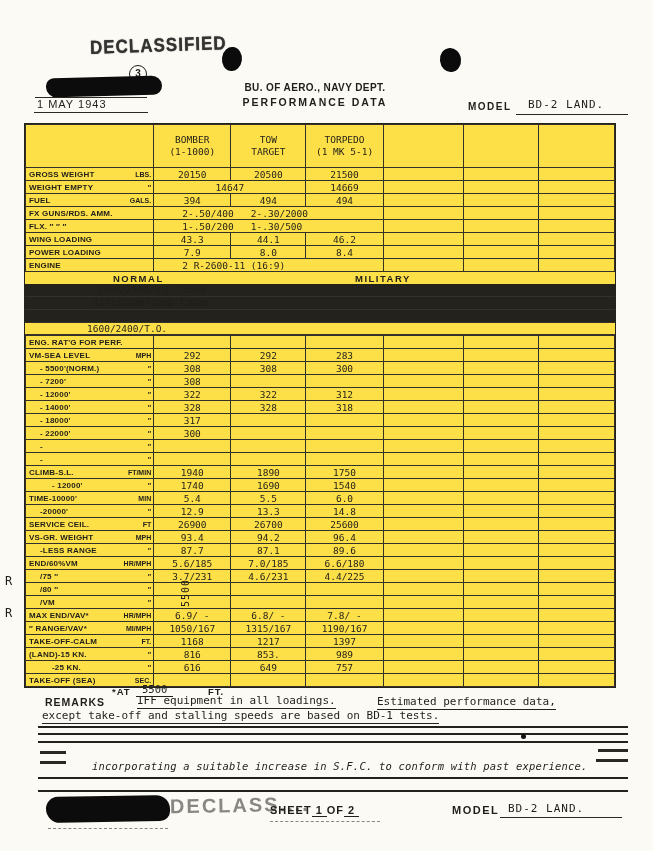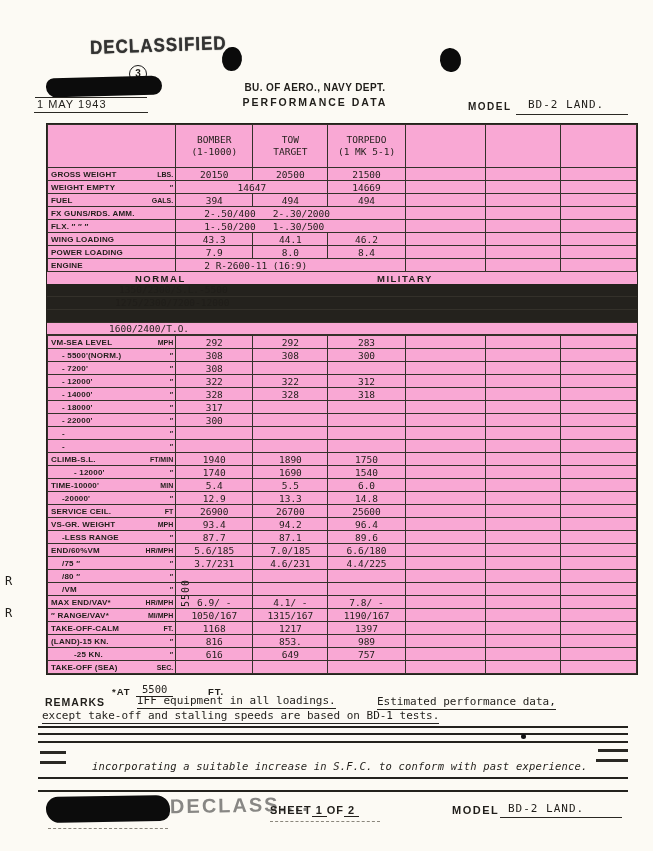--- a/index.html
+++ b/index.html
@@ -16,21 +16,21 @@
     font-size:10px;font-weight:bold;text-align:center;line-height:16px;}
   .redact{background:#0c0c0c;border-radius:9px 12px 10px 12px;}
   .redact-top{left:46px;top:77px;width:116px;height:19px;transform:rotate(-1.5deg);}
   .thin-line{background:#2a2823;height:1px;}
   .date-text{left:37px;top:98px;font-family:Liberation Sans, sans-serif;font-size:11px;letter-spacing:1px;}
   .org1{left:210px;top:82px;width:210px;text-align:center;font-weight:bold;font-size:10px;letter-spacing:.4px;}
   .org2{left:210px;top:96px;width:210px;text-align:center;font-weight:bold;font-size:10.5px;letter-spacing:2px;}
   .model-label{left:468px;top:101px;font-weight:bold;font-size:10px;letter-spacing:1.5px;}
   .model-value{left:528px;top:98px;font-family:"DejaVu Sans Mono",monospace;font-size:11px;letter-spacing:1px;}
   
-  .tbl-wrap{left:46px;top:123px;width:590px;border:1.8px solid #24221d;background:#f9a8d4;}
+  .tbl-wrap{left:24px;top:123px;width:590px;border:1.8px solid #24221d;background:#fde047;}
   table{border-collapse:collapse;table-layout:fixed;width:100%;}
   td,th{border:1px solid #34312a;padding:0;overflow:hidden;white-space:nowrap;}
   thead th{height:42px;font-family:"DejaVu Sans Mono",monospace;font-size:9.5px;font-weight:normal;
     text-align:center;vertical-align:middle;line-height:12px;}
   tbody tr{height:12px;}
   td.lab-cell{font-weight:bold;font-size:8px;letter-spacing:.2px;}
   td.lab-cell .cellflex{display:flex;justify-content:space-between;align-items:center;height:12px;}
   td.lab-cell .lab-text{padding-left:3px;}
   td.lab-cell.ind1 .lab-text{padding-left:14px;}
   td.lab-cell.ind2 .lab-text{padding-left:26px;}
@@ -267,20 +267,34 @@
           <col style="width:75px">
           <col style="width:77px">
           <col style="width:80px">
           <col style="width:75px">
           <col style="width:76px">
         </colgroup>
       <tbody id="rows-main">
           <tr>
             <td class="lab-cell">
               <div class="cellflex">
+                <span class="lab-text">ENG. RAT'G FOR PERF.</span>
+                <span class="unit"></span>
+              </div>
+            </td>
+            <td class="val"></td>
+            <td class="val"></td>
+            <td class="val"></td>
+            <td class="val"></td>
+            <td class="val"></td>
+            <td class="val"></td>
+          </tr>
+          <tr>
+            <td class="lab-cell">
+              <div class="cellflex">
                 <span class="lab-text">VM-SEA LEVEL</span>
                 <span class="unit">MPH</span>
               </div>
             </td>
             <td class="val">292</td>
             <td class="val">292</td>
             <td class="val">283</td>
             <td class="val"></td>
             <td class="val"></td>
             <td class="val"></td>
@@ -552,21 +566,21 @@
             <td class="val"></td>
           </tr>
           <tr>
             <td class="lab-cell">
               <div class="cellflex">
                 <span class="lab-text">MAX END/VAV*</span>
                 <span class="unit">HR/MPH</span>
               </div>
             </td>
             <td class="val">6.9/ -</td>
-            <td class="val">4.1/ -</td>
+            <td class="val">6.8/ -</td>
             <td class="val">7.8/ -</td>
             <td class="val"></td>
             <td class="val"></td>
             <td class="val"></td>
           </tr>
           <tr>
             <td class="lab-cell">
               <div class="cellflex">
                 <span class="lab-text">″ RANGE/VAV*</span>
                 <span class="unit">MI/MPH</span>

